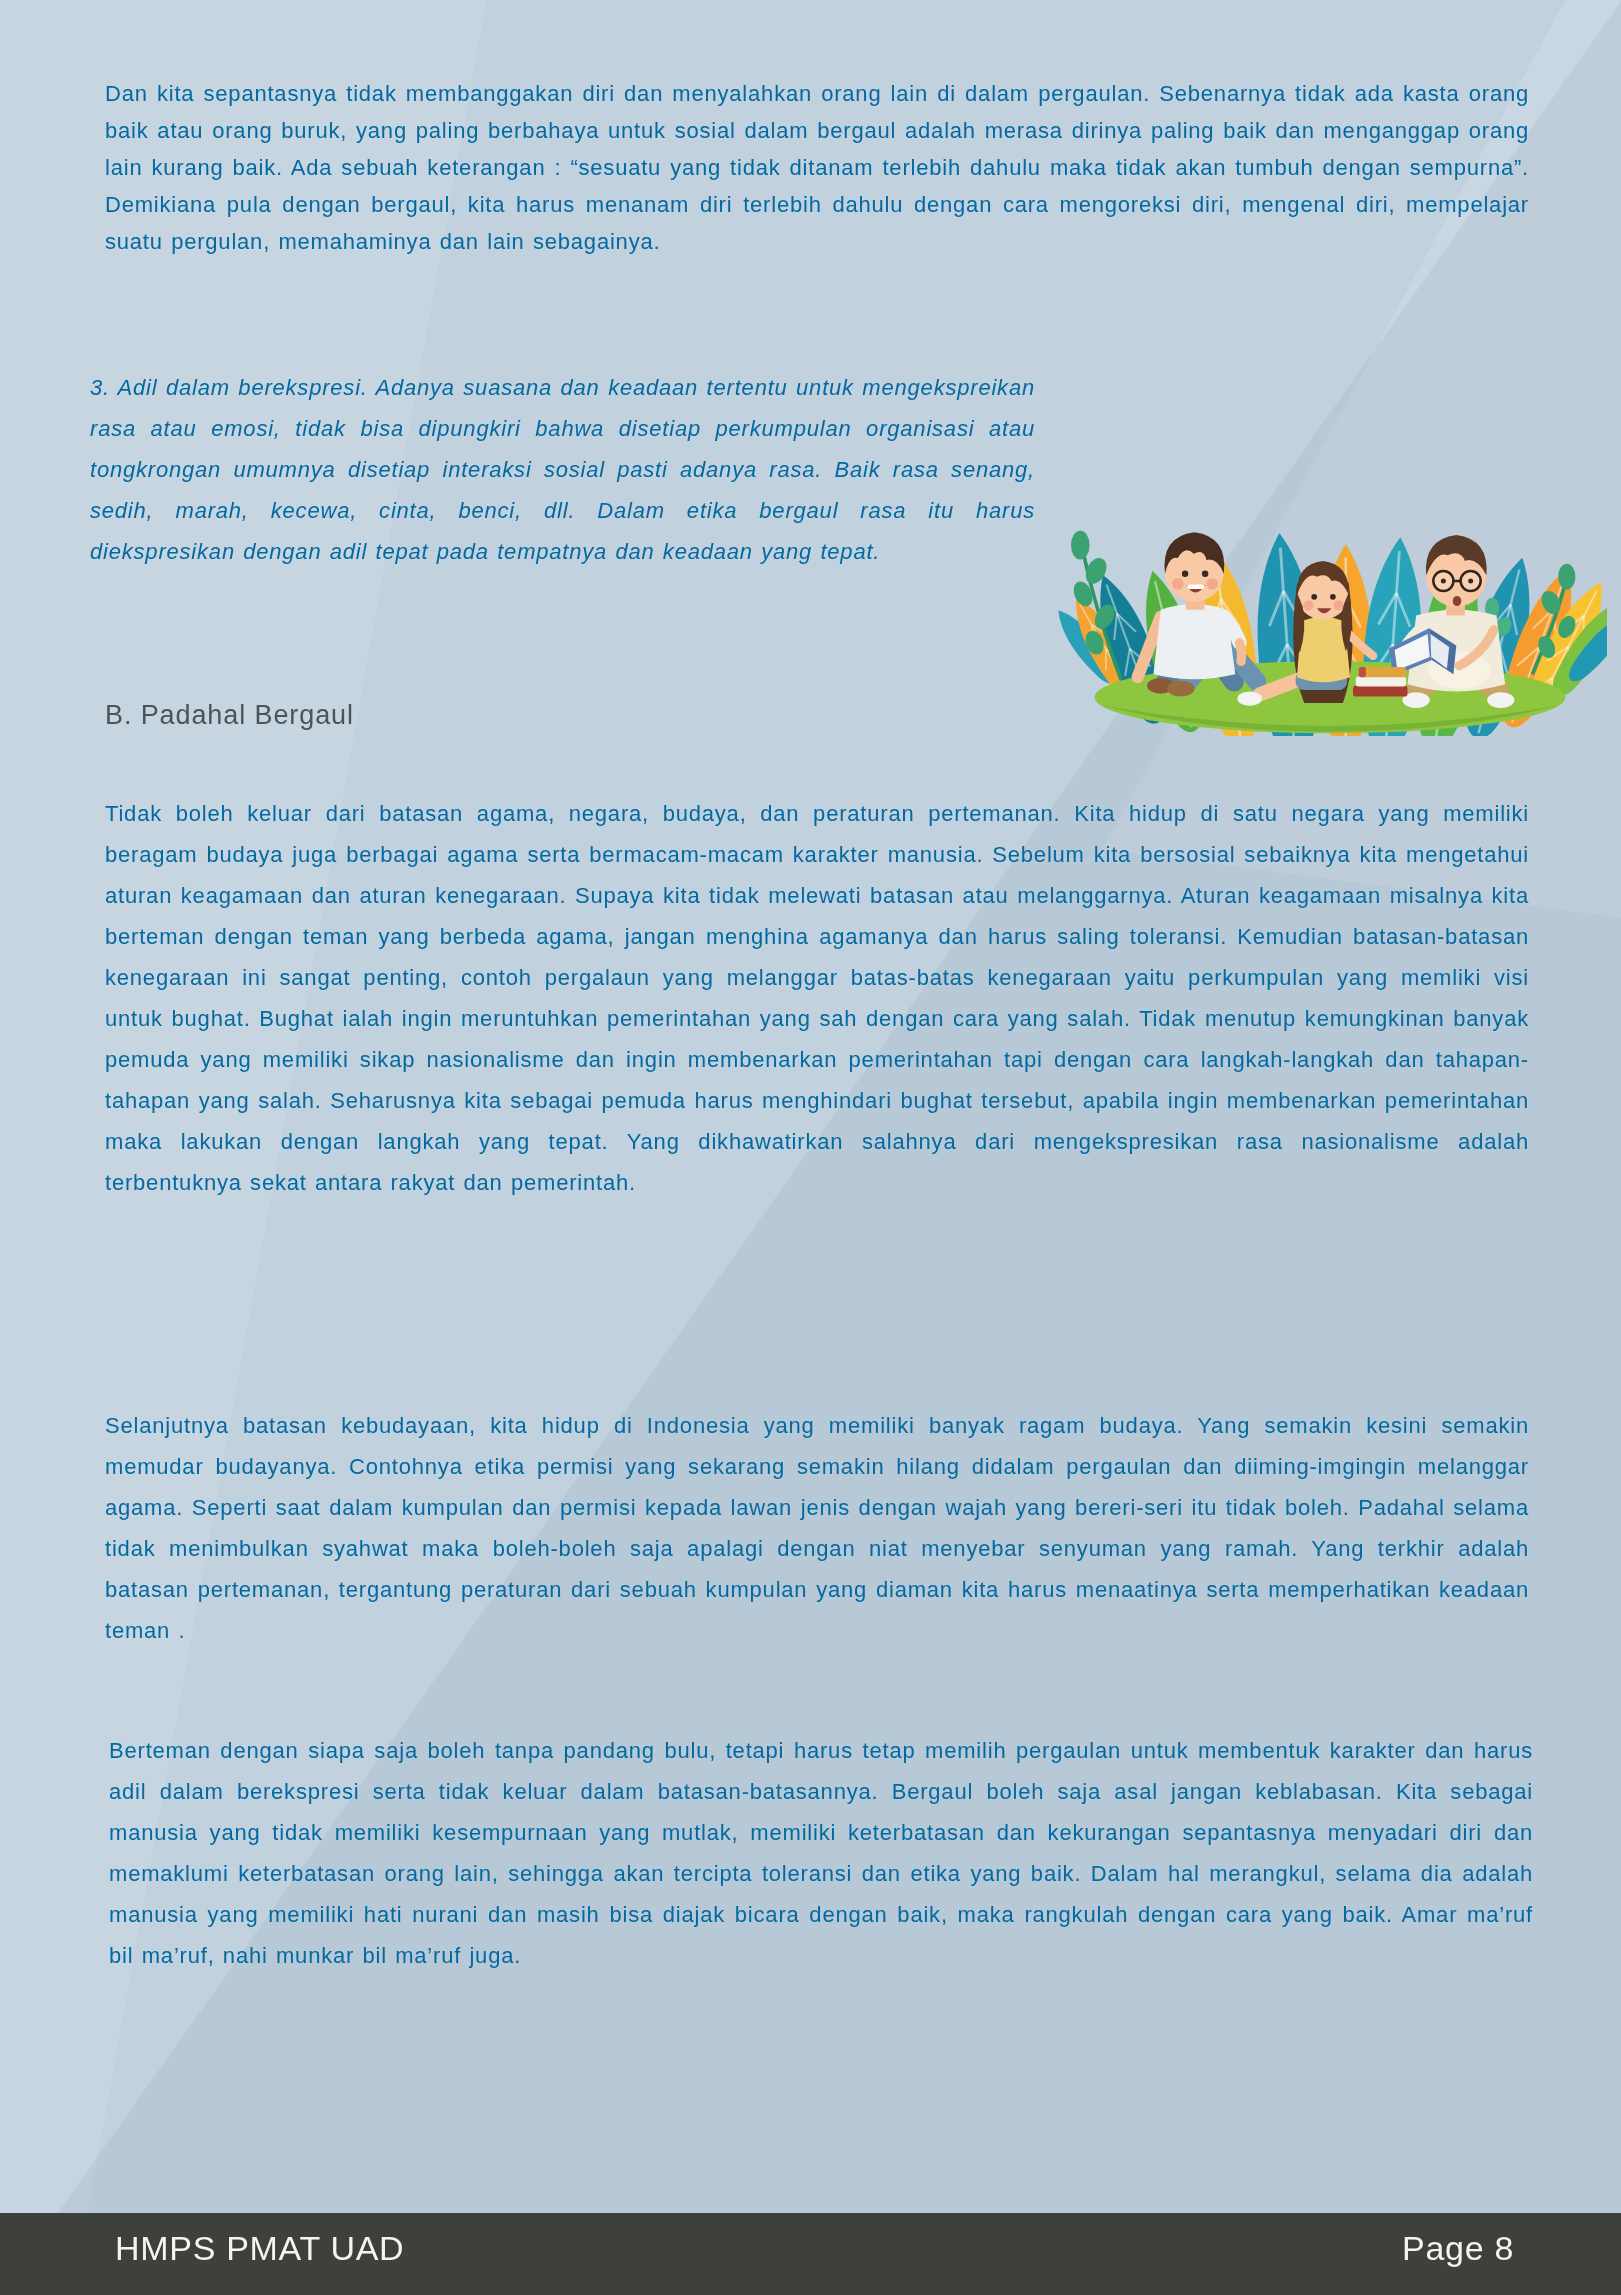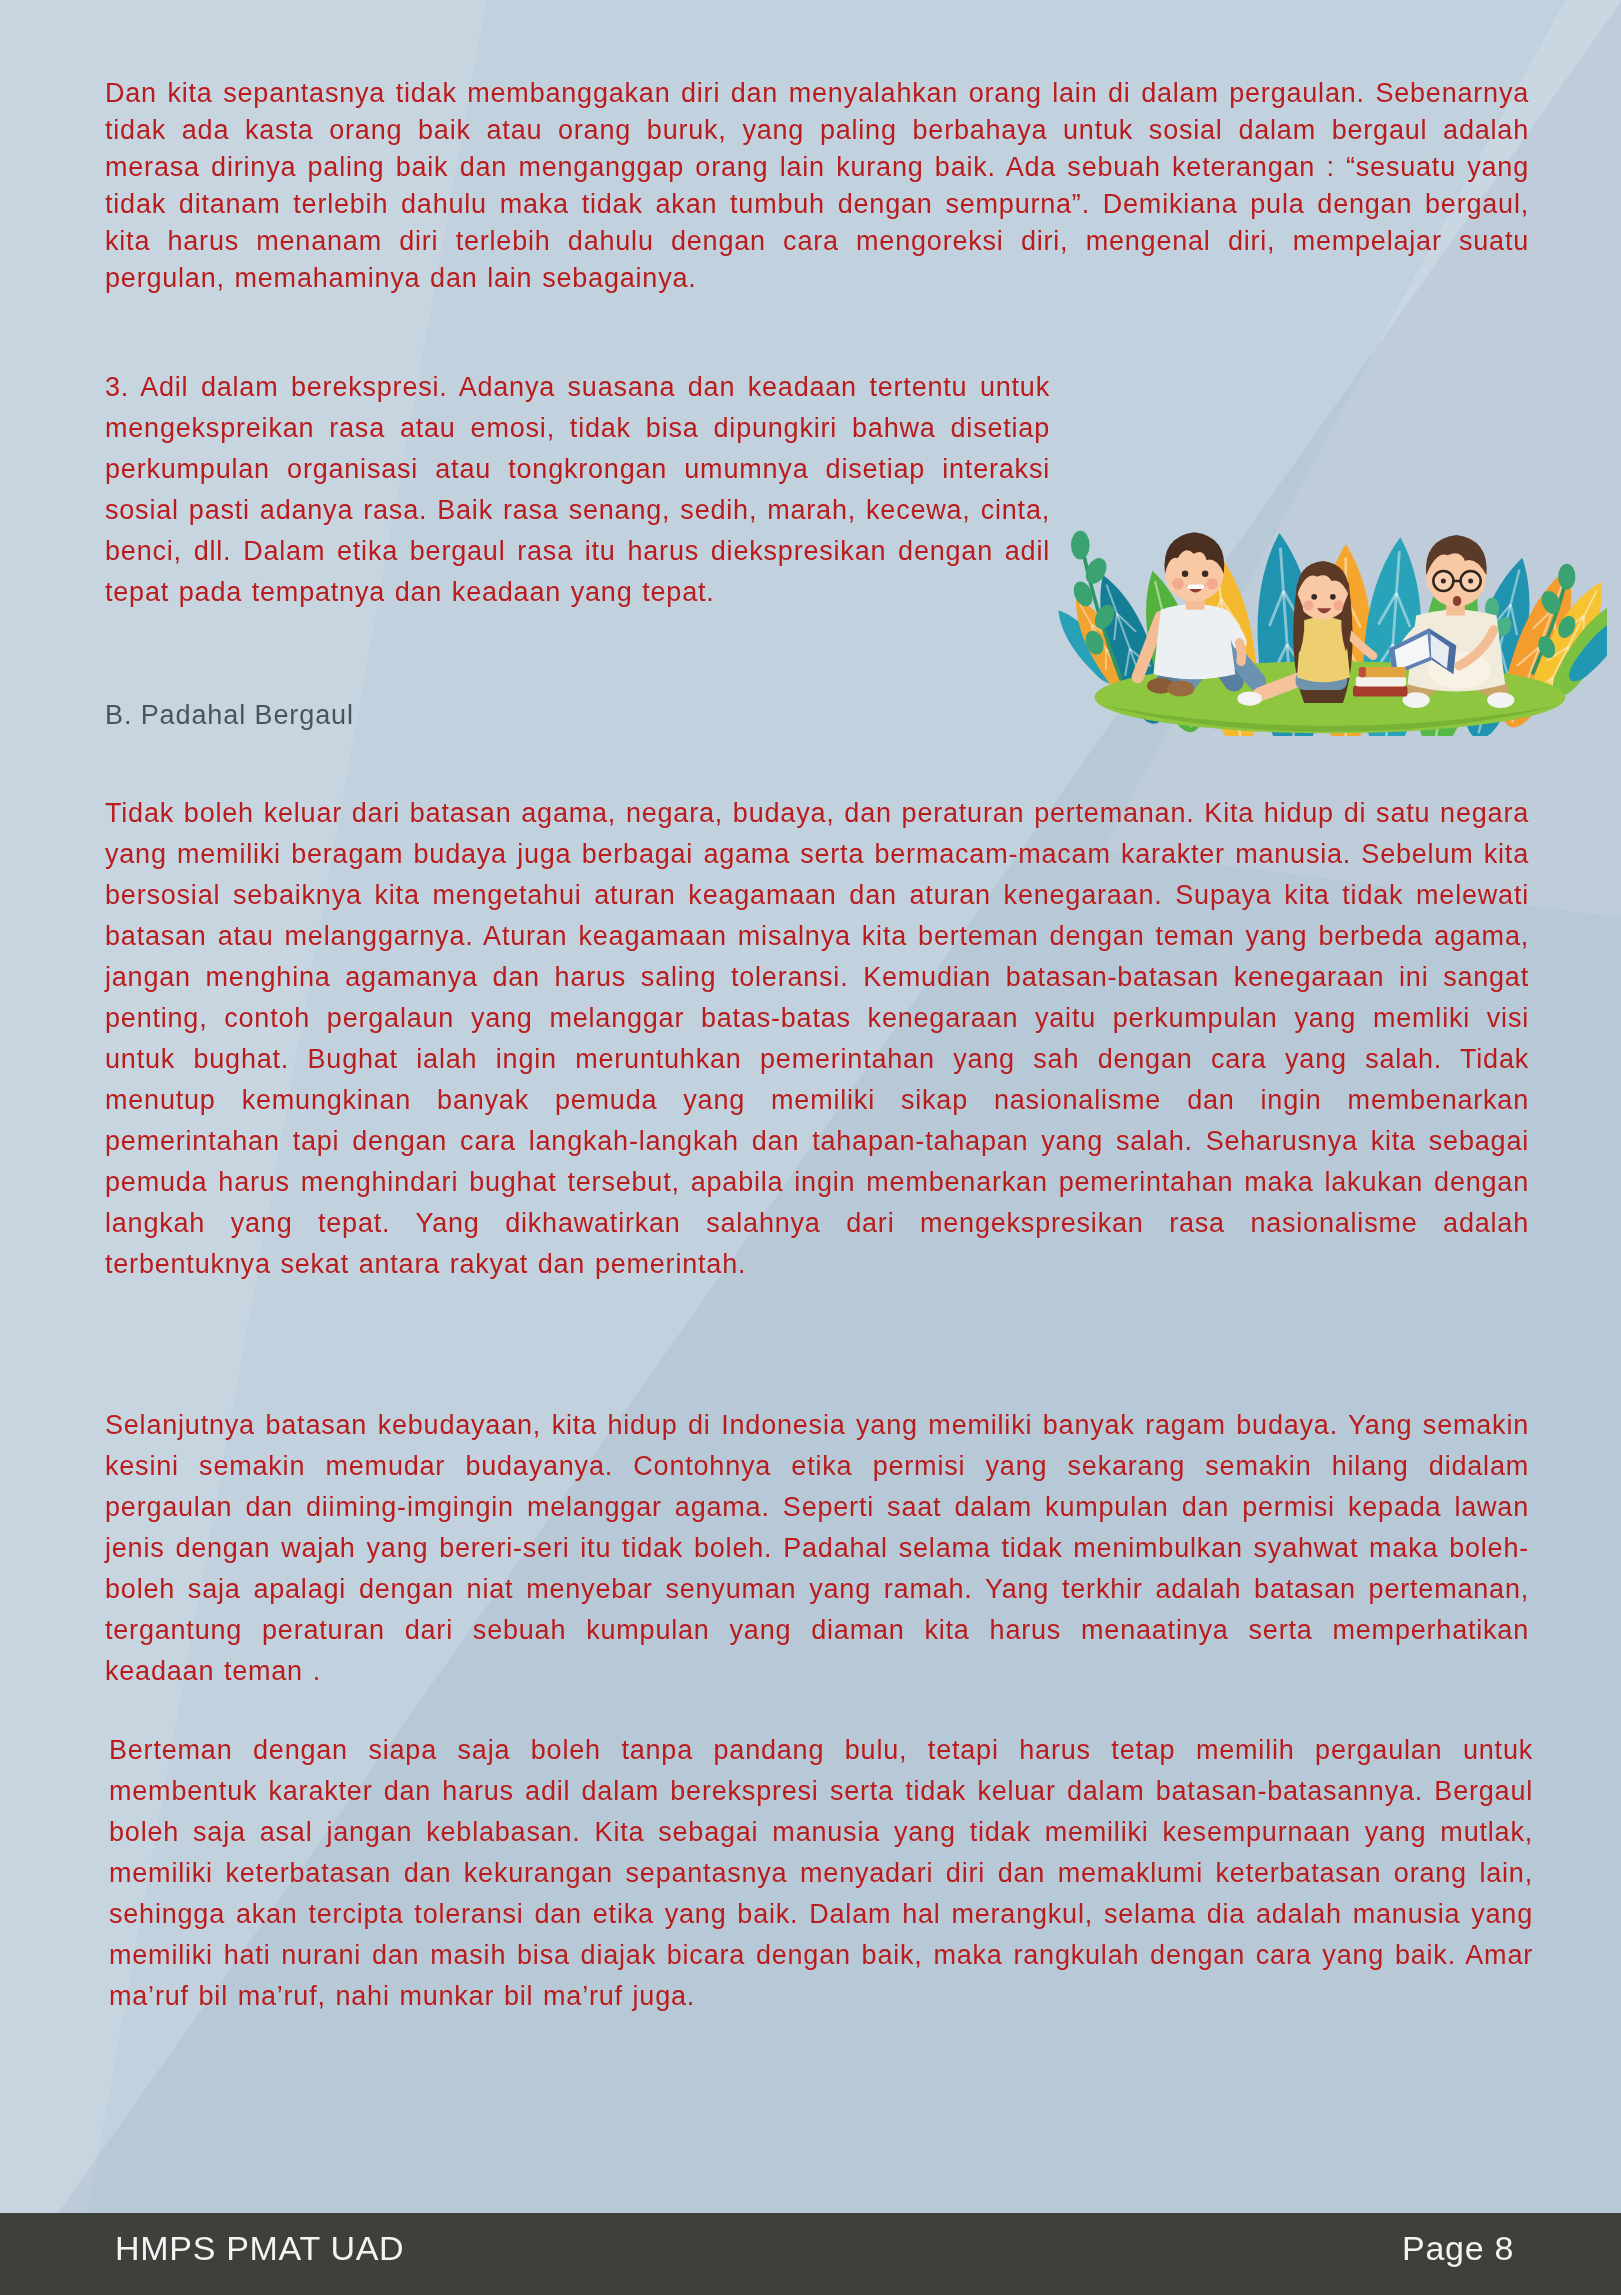--- a/index.html
+++ b/index.html
@@ -24,33 +24,33 @@
   .facet-2{ 
     background:rgba(255,255,255,0.13);
     clip-path:polygon(96.5% 0, 100% 0, 100% 40%, 68% 37%);
   }
   .facet-3{ 
     background:rgba(93,115,137,0.09);
     clip-path:polygon(0 100%, 103% -3%, 100% 100%);
   }
   .para{
     position:absolute;
-    color:#b91c1c;
-    font-size:27px;
+    color:#0369a1;
+    font-size:22px;
     line-height:41px;
     letter-spacing:0.8px;
     word-spacing:1.4px;
     text-align:justify;
   }
   .para-intro{
     top:75px;left:105px;width:1424px;
     line-height:37px;
   }
   .para-item3{
-    top:367px;left:105px;width:945px;
+    top:367px;left:90px;width:945px;font-style:italic;
   }
   .illustration{
     position:absolute;
     top:393px;left:1053px;width:554px;height:343px;
   }
   .heading-b{
     position:absolute;
     top:700px;left:105px;width:717px;
     color:#49545d;font-size:27px;letter-spacing:0.9px;
   }

